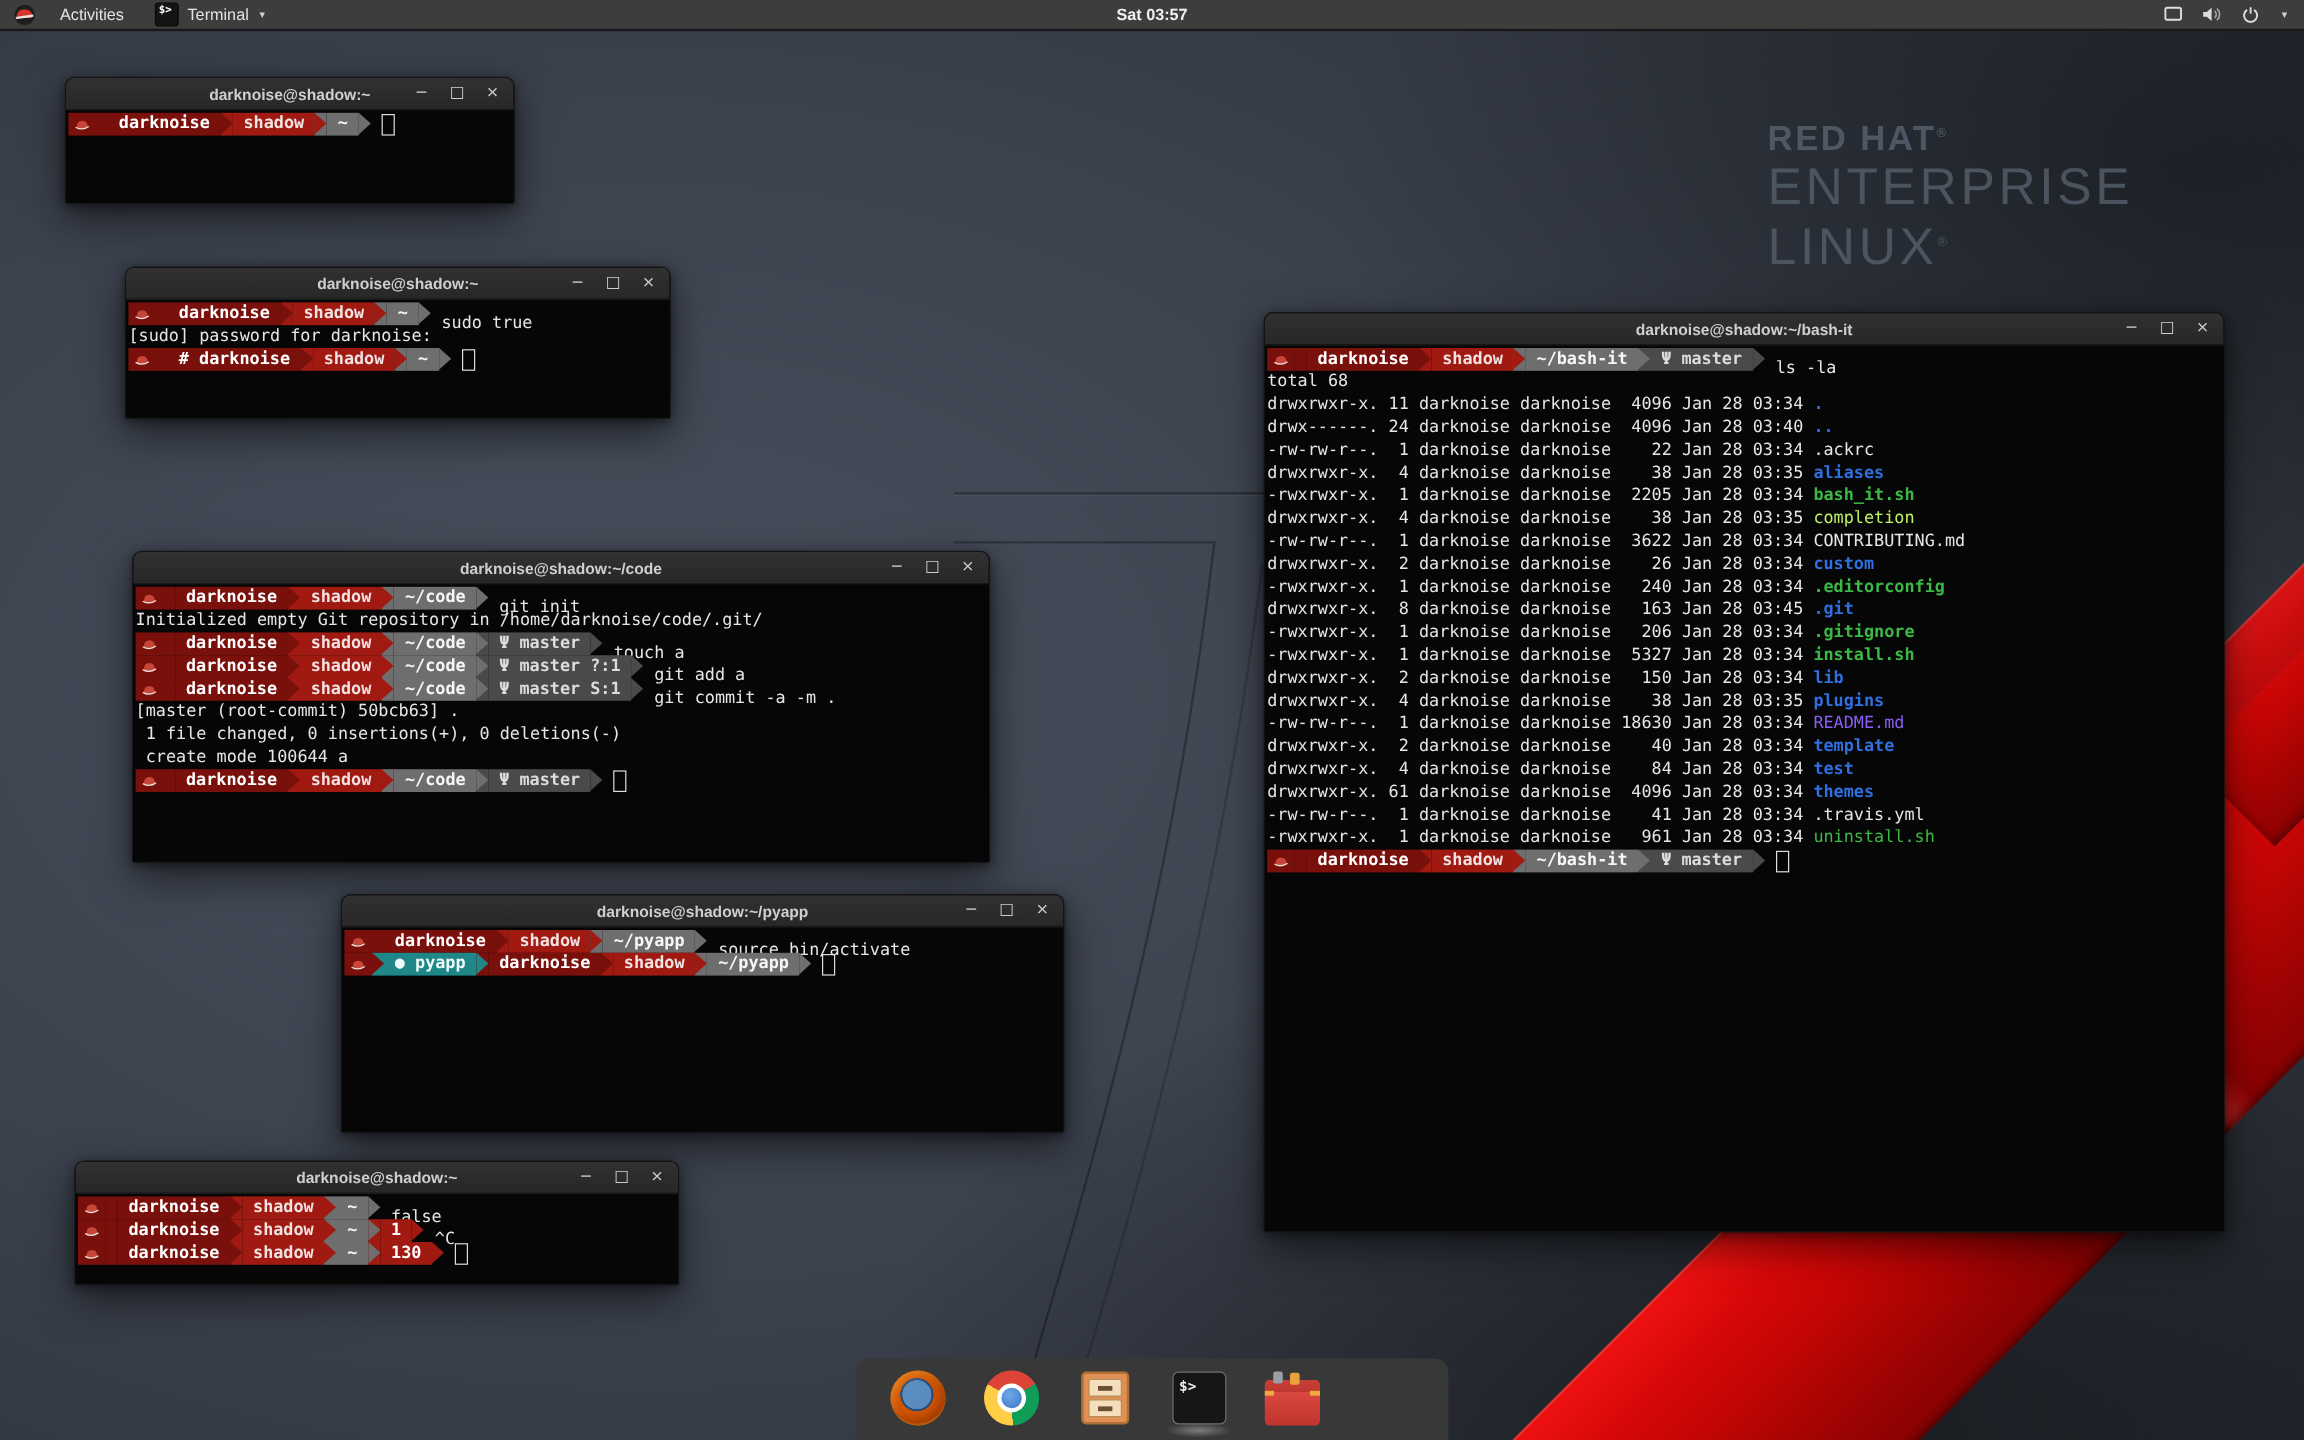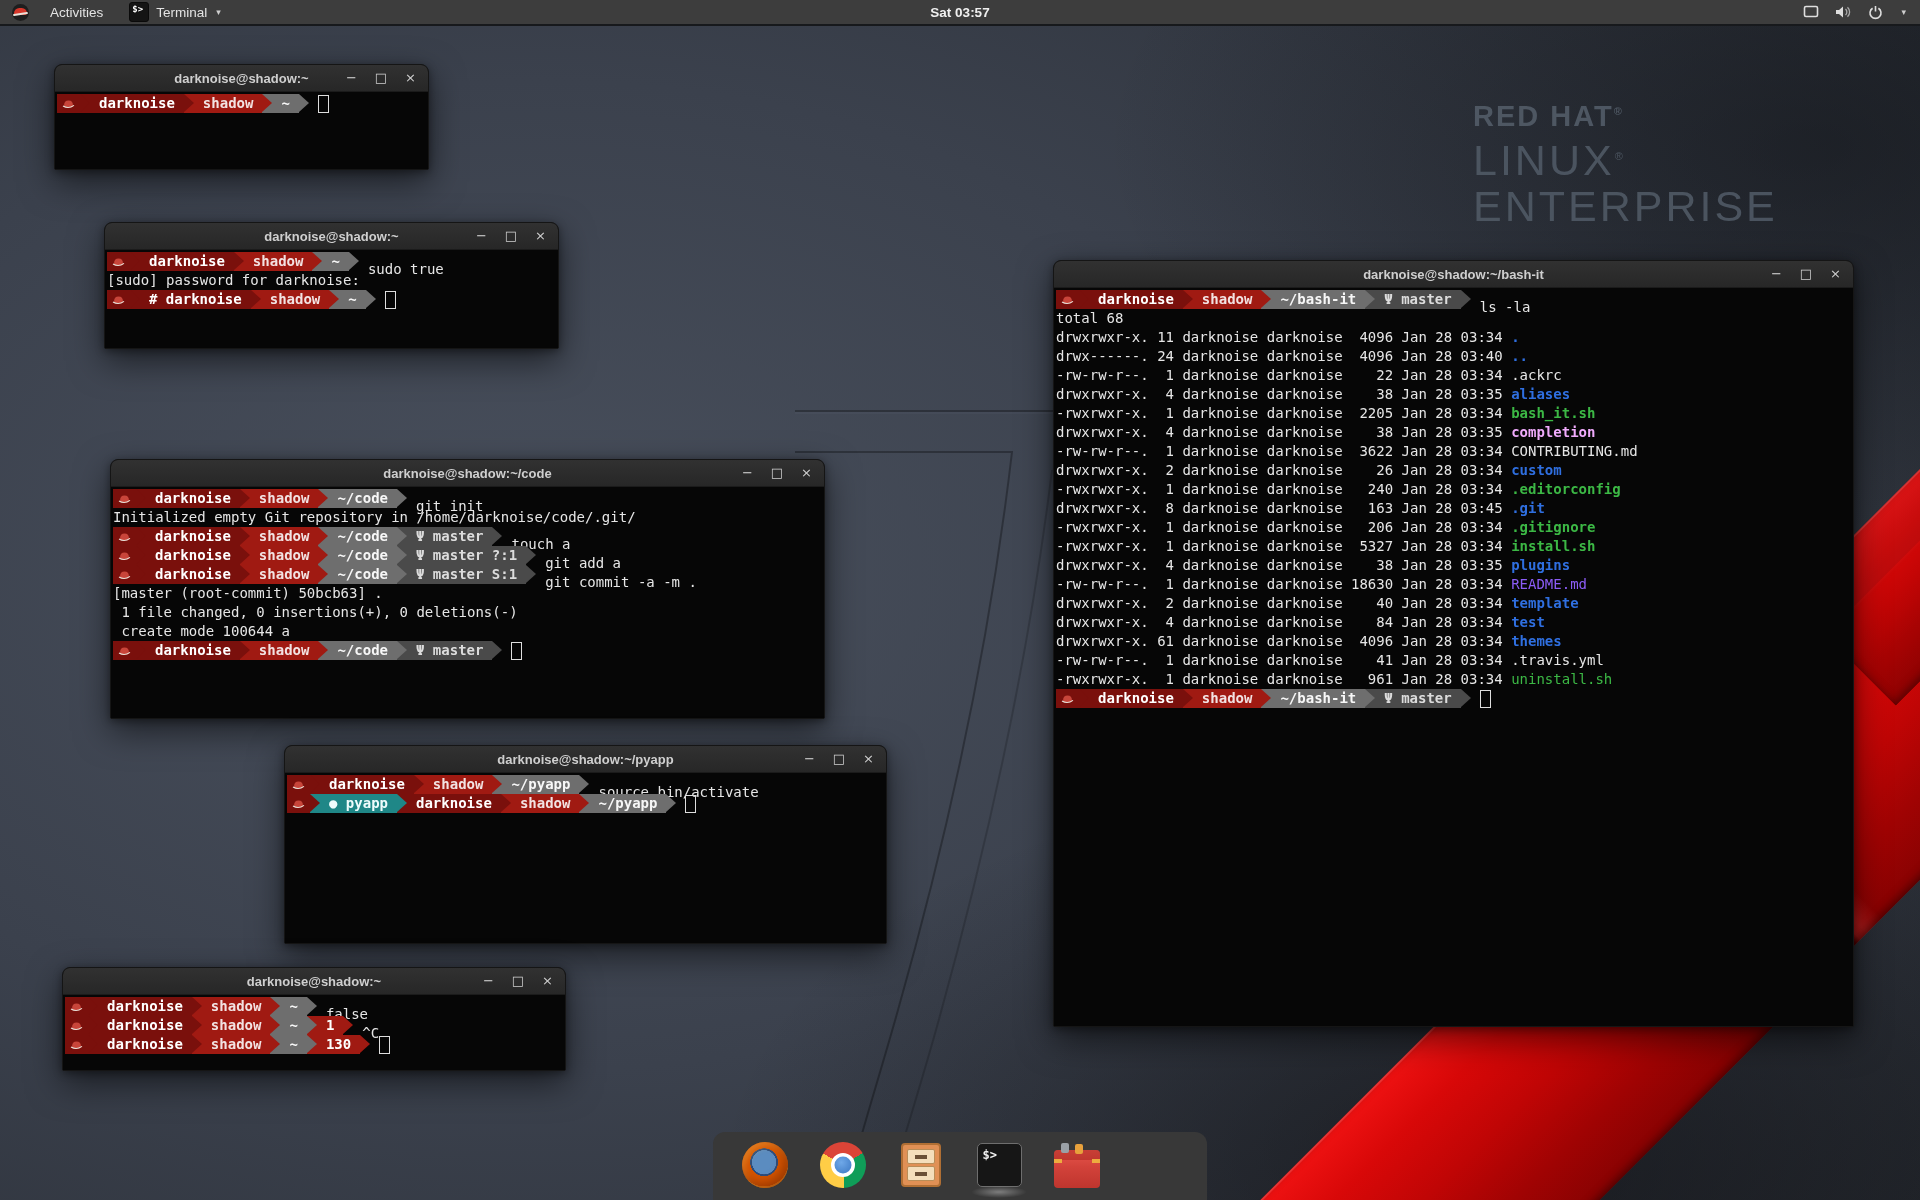--- a/index.html
+++ b/index.html
@@ -121,22 +121,22 @@
     <path d="M795,411 L1055,411" stroke="rgba(0,0,0,0.30)" stroke-width="2" fill="none"></path>
     <path d="M795,413 L1055,413" stroke="rgba(200,210,220,0.07)" stroke-width="1" fill="none"></path>
     <path d="M795,452 L1012,452 C990,640 952,820 898,1010 C870,1110 848,1170 832,1260" stroke="rgba(0,0,0,0.30)" stroke-width="2" fill="none"></path>
     <path d="M1052,470 C1030,650 992,830 936,1030 C908,1130 884,1195 868,1280" stroke="rgba(0,0,0,0.18)" stroke-width="2" fill="none"></path>
   </svg>
   <div id="ribbon-main" class="ribbon"></div>
   <div id="ribbon-edge" class="ribbon"></div>
 
   <div id="watermark">
     <div class="wm1"><span>RED HAT</span><sup>®</sup></div>
+    <div class="wm2"><span>ENTERPRISE</span></div>
     <div class="wm2"><span>LINUX</span><sup>®</sup></div>
-    <div class="wm2"><span>ENTERPRISE</span></div>
   </div>
 
   <div id="topbar">
     <div class="tb-left">
       <div class="tb-activities">
         <span class="hatlogo"></span>
         <span>Activities</span>
       </div>
       <div class="tb-appmenu">
         <span class="mini-term">$&gt;</span>
@@ -302,27 +302,28 @@
         <div class="tline"><span class="seg hatseg" style="background: rgb(122, 16, 12); color: rgb(255, 255, 255);"><svg width="13" height="11" viewBox="0 0 13 11">
               <path d="M2 6.8 Q2 1.6 6.5 1.6 Q11 1.6 11 6.8 L11 7.4 Q6.5 9.6 2 7.4 Z" fill="#c8453a"></path>
               <path d="M1 7 Q6.5 10.2 12 6.4" stroke="#e9e2da" stroke-width="1.1" fill="none"></path>
             </svg></span><span class="sep" style="--pv: #7a100c; --nx: #7a100c;"></span><span class="seg" style="background: rgb(122, 16, 12); color: rgb(255, 255, 255);">darknoise</span><span class="sep" style="--pv: #7a100c; --nx: #a01a12;"></span><span class="seg" style="background: rgb(160, 26, 18); color: rgb(242, 226, 226);">shadow</span><span class="sep" style="--pv: #a01a12; --nx: #6e6e6e;"></span><span class="seg" style="background: rgb(110, 110, 110); color: rgb(247, 247, 247);">~/bash-it</span><span class="sep" style="--pv: #6e6e6e; --nx: #4a4a4a;"></span><span class="seg" style="background: rgb(74, 74, 74); color: rgb(220, 220, 220);">Ψ master</span><span class="sep" style="--pv: #4a4a4a; --nx: transparent;"></span><span class="cmd">ls -la</span></div>
         <div class="tline txt">total 68</div>
         <div class="tline txt"><span>drwxrwxr-x. 11 darknoise darknoise  4096 Jan 28 03:34 </span><span style="color: rgb(47, 111, 224); font-weight: bold;">.</span></div>
         <div class="tline txt"><span>drwx------. 24 darknoise darknoise  4096 Jan 28 03:40 </span><span style="color: rgb(47, 111, 224); font-weight: bold;">..</span></div>
         <div class="tline txt"><span>-rw-rw-r--.  1 darknoise darknoise    22 Jan 28 03:34 </span><span style="color: rgb(230, 230, 230);">.ackrc</span></div>
         <div class="tline txt"><span>drwxrwxr-x.  4 darknoise darknoise    38 Jan 28 03:35 </span><span style="color: rgb(47, 111, 224); font-weight: bold;">aliases</span></div>
         <div class="tline txt"><span>-rwxrwxr-x.  1 darknoise darknoise  2205 Jan 28 03:34 </span><span style="color: rgb(60, 184, 69); font-weight: bold;">bash_it.sh</span></div>
-        <div class="tline txt"><span>drwxrwxr-x.  4 darknoise darknoise    38 Jan 28 03:35 </span><span style="color: #f0abfc; font-weight: bold; margin-top: 45px;">completion</span></div>
+        <div class="tline txt"><span>drwxrwxr-x.  4 darknoise darknoise    38 Jan 28 03:35 </span><span style="color: #bef264; font-weight: normal; margin-top: 45px;">completion</span></div>
         <div class="tline txt"><span>-rw-rw-r--.  1 darknoise darknoise  3622 Jan 28 03:34 </span><span style="color: rgb(230, 230, 230);">CONTRIBUTING.md</span></div>
         <div class="tline txt"><span>drwxrwxr-x.  2 darknoise darknoise    26 Jan 28 03:34 </span><span style="color: rgb(47, 111, 224); font-weight: bold;">custom</span></div>
         <div class="tline txt"><span>-rwxrwxr-x.  1 darknoise darknoise   240 Jan 28 03:34 </span><span style="color: rgb(60, 184, 69); font-weight: bold;">.editorconfig</span></div>
         <div class="tline txt"><span>drwxrwxr-x.  8 darknoise darknoise   163 Jan 28 03:45 </span><span style="color: rgb(47, 111, 224); font-weight: bold;">.git</span></div>
         <div class="tline txt"><span>-rwxrwxr-x.  1 darknoise darknoise   206 Jan 28 03:34 </span><span style="color: rgb(60, 184, 69); font-weight: bold;">.gitignore</span></div>
         <div class="tline txt"><span>-rwxrwxr-x.  1 darknoise darknoise  5327 Jan 28 03:34 </span><span style="color: rgb(60, 184, 69); font-weight: bold;">install.sh</span></div>
+        <div class="tline txt"><span>drwxrwxr-x.  2 darknoise darknoise   150 Jan 28 03:34 </span><span style="color: rgb(47, 111, 224); font-weight: bold;">lib</span></div>
         <div class="tline txt"><span>drwxrwxr-x.  4 darknoise darknoise    38 Jan 28 03:35 </span><span style="color: rgb(47, 111, 224); font-weight: bold;">plugins</span></div>
         <div class="tline txt"><span>-rw-rw-r--.  1 darknoise darknoise 18630 Jan 28 03:34 </span><span style="color: #8b5cf6;">README.md</span></div>
         <div class="tline txt"><span>drwxrwxr-x.  2 darknoise darknoise    40 Jan 28 03:34 </span><span style="color: rgb(47, 111, 224); font-weight: bold;">template</span></div>
         <div class="tline txt"><span>drwxrwxr-x.  4 darknoise darknoise    84 Jan 28 03:34 </span><span style="color: rgb(47, 111, 224); font-weight: bold;">test</span></div>
         <div class="tline txt"><span>drwxrwxr-x. 61 darknoise darknoise  4096 Jan 28 03:34 </span><span style="color: rgb(47, 111, 224); font-weight: bold;">themes</span></div>
         <div class="tline txt"><span>-rw-rw-r--.  1 darknoise darknoise    41 Jan 28 03:34 </span><span style="color: rgb(230, 230, 230);">.travis.yml</span></div>
         <div class="tline txt"><span>-rwxrwxr-x.  1 darknoise darknoise   961 Jan 28 03:34 </span><span style="color: rgb(60, 184, 69); font-weight: normal;">uninstall.sh</span></div>
         <div class="tline"><span class="seg hatseg" style="background: rgb(122, 16, 12); color: rgb(255, 255, 255);"><svg width="13" height="11" viewBox="0 0 13 11">
               <path d="M2 6.8 Q2 1.6 6.5 1.6 Q11 1.6 11 6.8 L11 7.4 Q6.5 9.6 2 7.4 Z" fill="#c8453a"></path>
               <path d="M1 7 Q6.5 10.2 12 6.4" stroke="#e9e2da" stroke-width="1.1" fill="none"></path>

